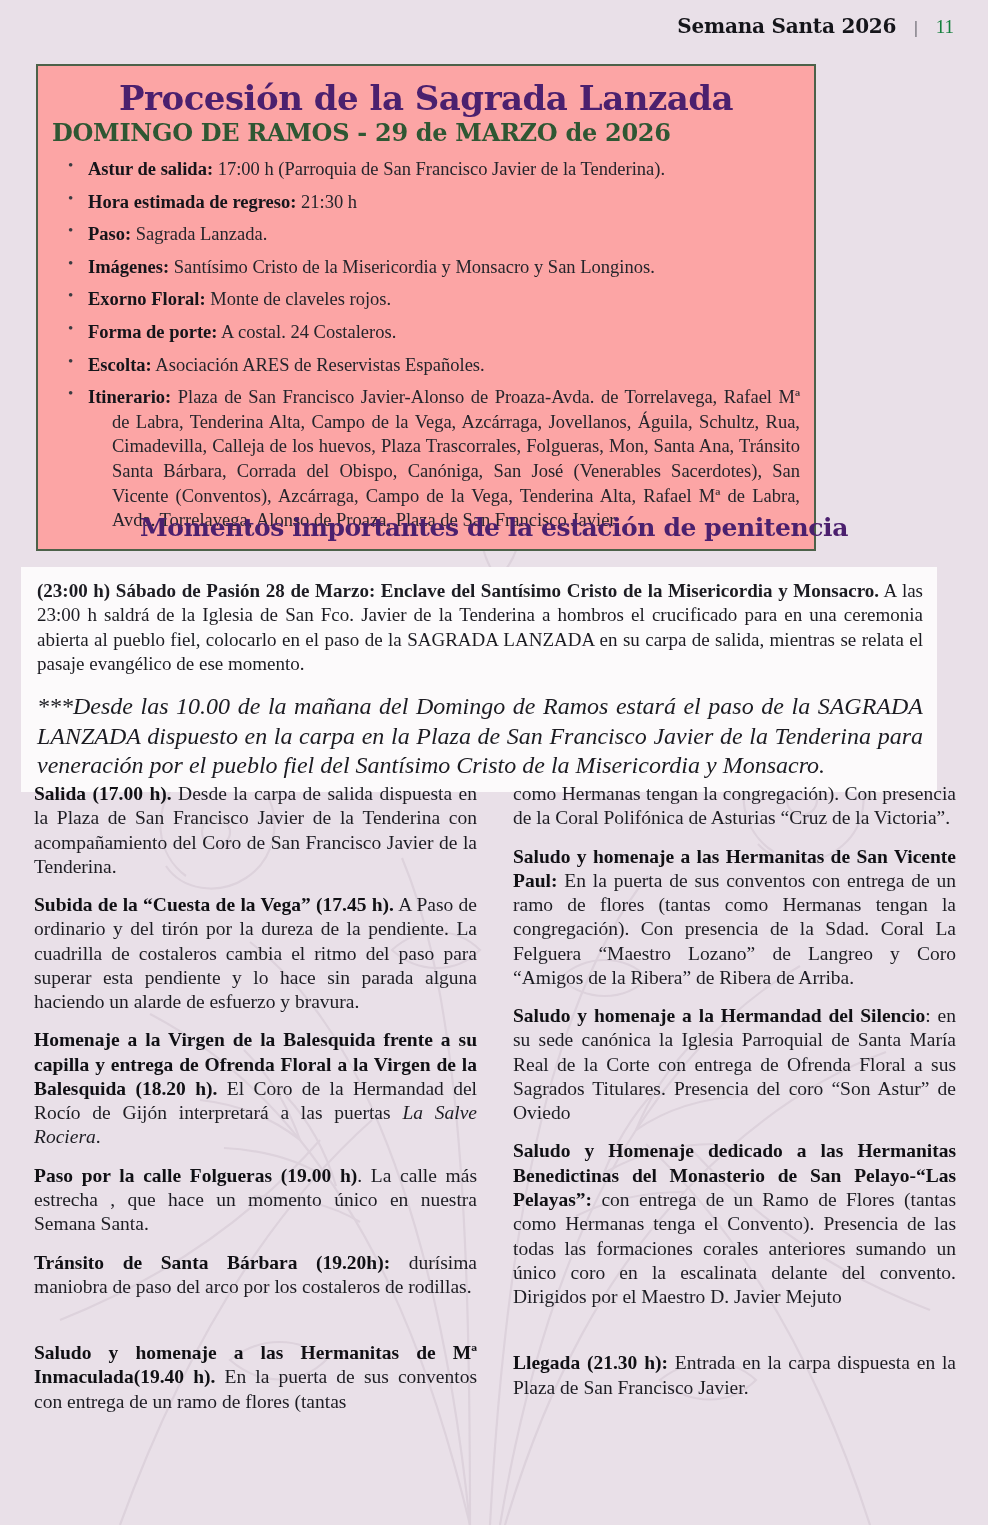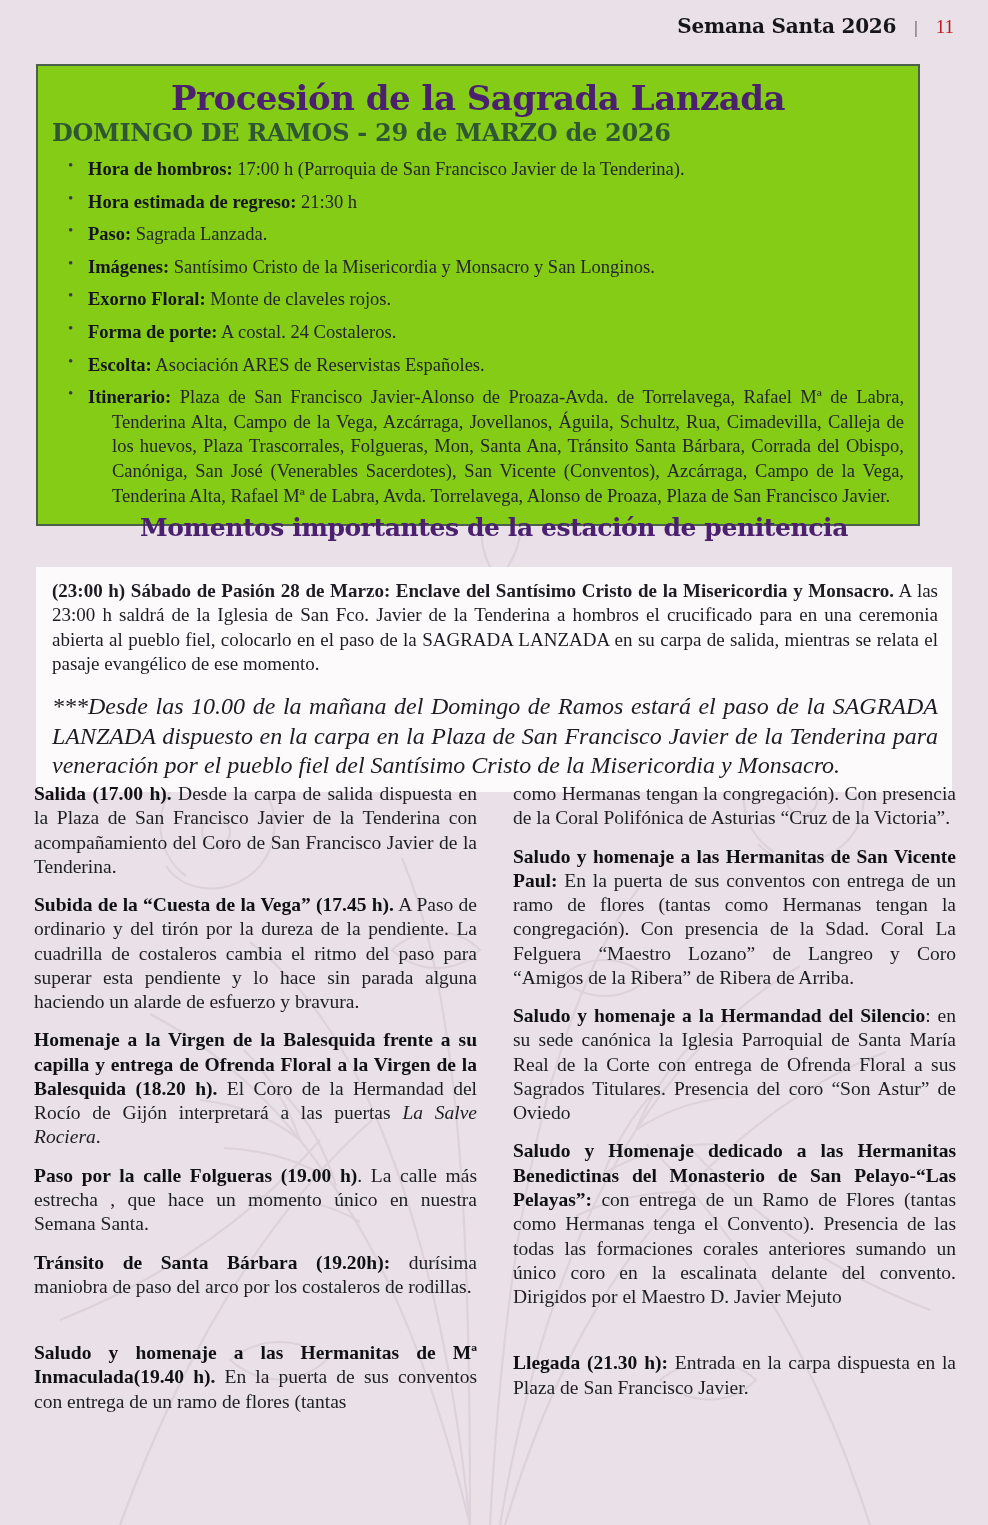--- a/index.html
+++ b/index.html
@@ -53,31 +53,31 @@
     font-size: 20px;
     letter-spacing: -0.2px;
     color: #15151a;
   }
   .running-head .rh-sep {
     font-size: 17px;
     color: #3a3a42;
   }
   .running-head .rh-page {
     font-size: 19px;
-    color: #b91c1c;
+    color: #15803d;
   }
 
   
   .info-box {
     position: absolute;
     left: 36px;
     top: 64px;
-    width: 884px;
+    width: 780px;
     box-sizing: border-box;
-    background: #84cc16;
+    background: #fca5a5;
     border: 2px solid #4c6149;
     padding: 10px 14px 14px 14px;
   }
   .proc-title {
     text-align: center;
     font-family: "DejaVu Serif", "Liberation Serif", serif;
     font-weight: bold;
     font-size: 34px;
     line-height: 1.1;
     color: #4b206e;
@@ -141,21 +141,21 @@
     font-family: "DejaVu Serif", "Liberation Serif", serif;
     font-weight: bold;
     font-size: 25px;
     color: #4b206e;
     letter-spacing: -0.4px;
   }
 
   
   .callout {
     position: absolute;
-    left: 36px;
+    left: 21px;
     top: 567px;
     width: 916px;
     box-sizing: border-box;
     background: #fcfafb;
     padding: 12px 14px 12px 16px;
   }
   .callout p {
     margin: 0;
     font-size: 19px;
     line-height: 1.28;
@@ -259,21 +259,21 @@
     <span class="rh-sep">|</span>
     <span class="rh-page">11</span>
   </div>
 
   <div class="info-box">
     <div class="proc-title">Procesión de la Sagrada Lanzada</div>
     <div class="proc-subtitle">DOMINGO DE RAMOS - 29 de MARZO de 2026</div>
 
     <ul class="detail-list">
       <li>
-        <span class="lbl">Hora de hombros:</span>
+        <span class="lbl">Astur de salida:</span>
         <span>17:00 h (Parroquia de San Francisco Javier de la Tenderina).</span>
       </li>
       <li>
         <span class="lbl">Hora estimada de regreso:</span>
         <span>21:30 h</span>
       </li>
       <li>
         <span class="lbl">Paso:</span>
         <span>Sagrada Lanzada.</span>
       </li>

